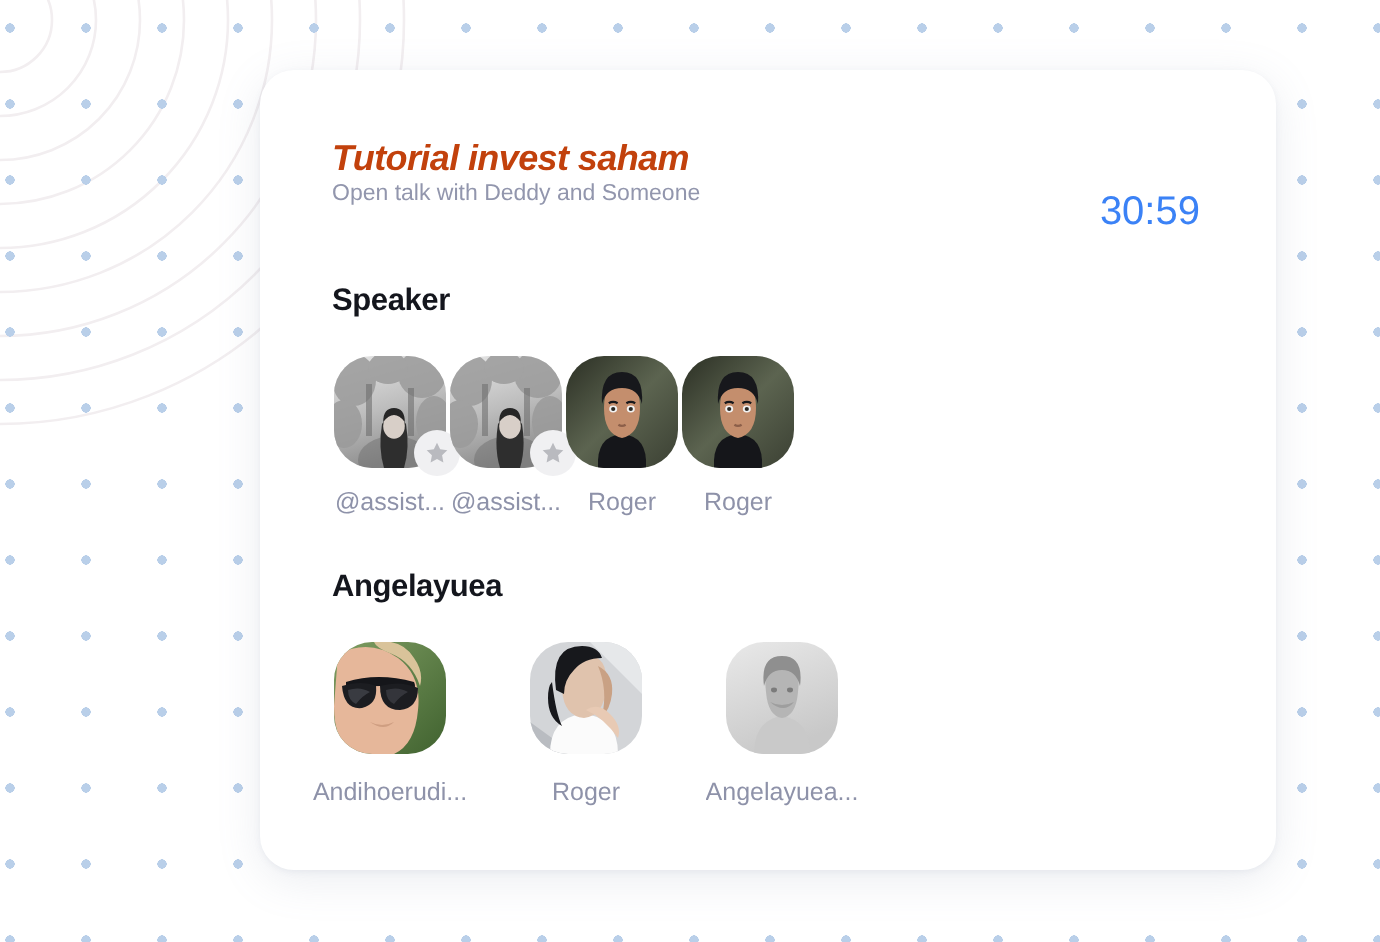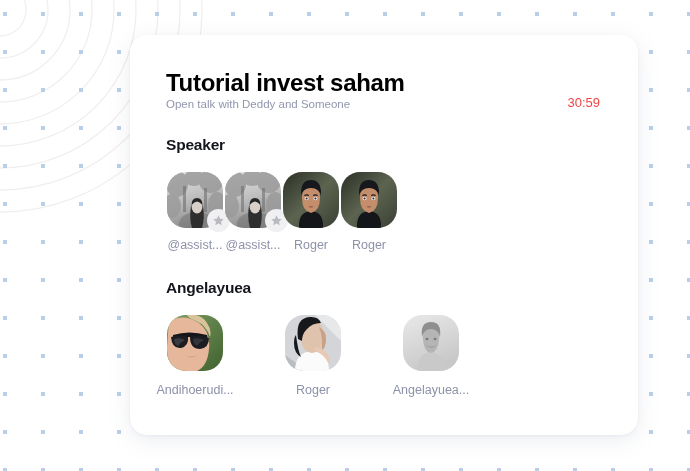--- a/index.html
+++ b/index.html
@@ -57,36 +57,37 @@
   }
 
   
   .card-header {
     display: flex;
     align-items: flex-start;
     justify-content: space-between;
   }
   .header-left { padding-top: 0; }
   #session-title {
-    font-size: 24px;
+    font-size: 18px;
     font-weight: bold;
-    color: #000000;
+    color: #c2410c;
     letter-spacing: -0.3px;
     margin: 0;
     line-height: 1.2;
+    font-style: italic;
   }
   #session-subtitle {
     font-size: 11.5px;
     color: #9296ad;
     margin: 0 0 0 0;
     line-height: 1.2;
   }
   #session-timer {
-    font-size: 13px;
-    color: #ef4444;
+    font-size: 20px;
+    color: #3b82f6;
     padding-top: 26px;
     padding-right: 2px;
     white-space: nowrap;
   }
 
   
   .section { margin-top: 24px; }
   .section-heading {
     font-size: 15.5px;
     font-weight: bold;
@@ -131,21 +132,21 @@
   .person-name {
     margin-top: 10px;
     font-size: 12.5px;
     color: #8e92a9;
     text-align: center;
     white-space: nowrap;
     max-width: 84px;
     overflow: hidden;
   }
   #participant-section { margin-top: 27px; }
-  #participant-section .people-row { gap: 60px; }
+  #participant-section .people-row { gap: 40px; }
   #participant-section .person-name { margin-top: 12px; }
 </style>
 </head>
 <body>
 
 <div id="bg-decor">
   <div id="ring-pattern">
     <svg width="360" height="360" viewBox="0 0 360 360" aria-hidden="true">
       <g fill="none" stroke="#f2eef0" stroke-width="1.3">
         <circle cx="118" cy="118" r="26"></circle>

